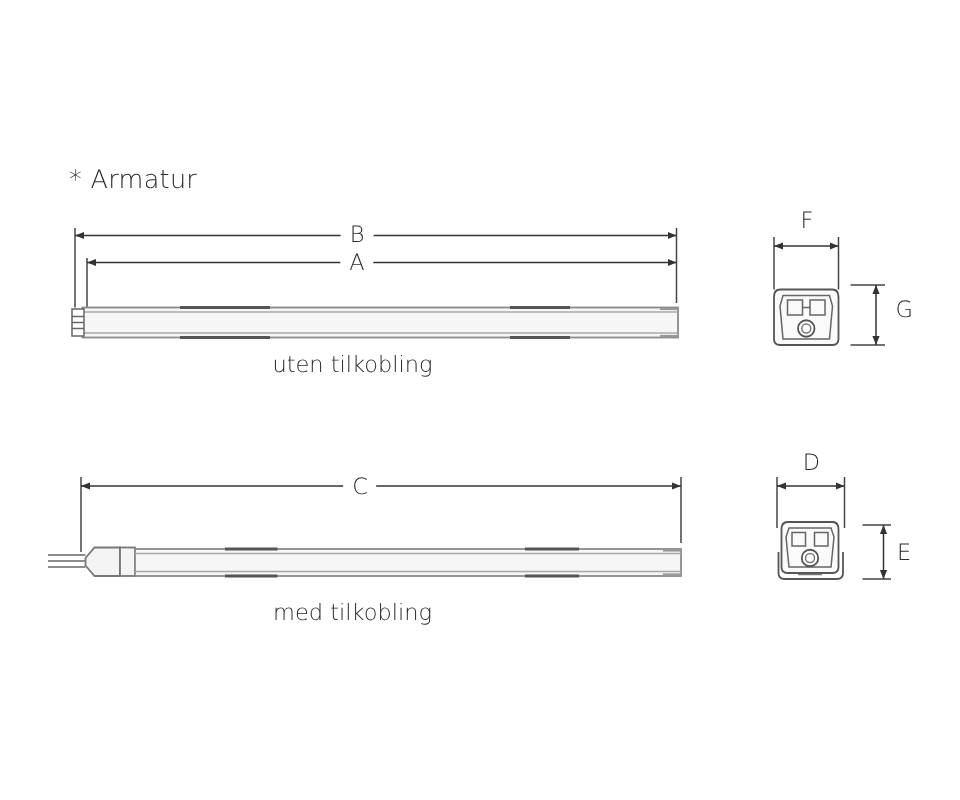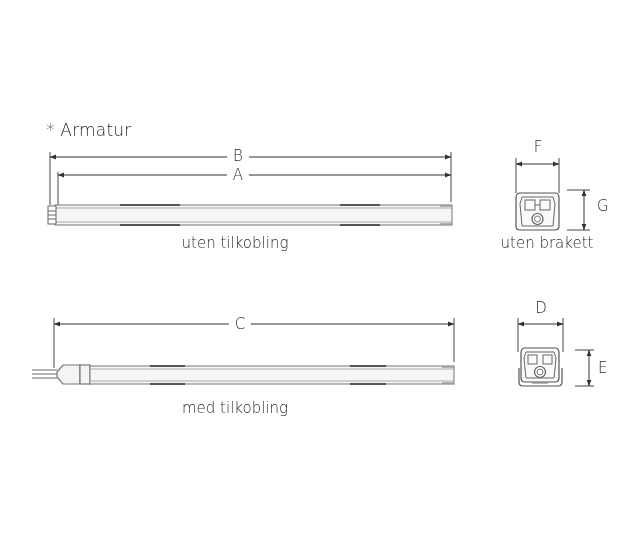--- a/index.html
+++ b/index.html
@@ -28,21 +28,20 @@
       font-weight: 300;
       color: #2b2b2b;
       white-space: nowrap;
       line-height: 1;
     }
     .title {
       left: 46px;
       top: 112px;
       font-size: 17px;
       letter-spacing: 0.2px;
-      margin-top: 10px;
     }
     .dimletter {
       font-size: 15px;
       background: #ffffff;
       padding: 0 6px;
       transform: translateX(-50%);
     }
     .caption {
       font-size: 15px;
       transform: translateX(-50%);
@@ -159,18 +158,17 @@
 
   <div class="lbl dimletter" style="left:238px; top:149px;">B</div>
   <div class="lbl dimletter" style="left:238px; top:168px;">A</div>
   <div class="lbl caption" style="left:235px; top:236px;">uten tilkobling</div>
 
   <div class="lbl dimletter" style="left:240px; top:317px;">C</div>
   <div class="lbl caption" style="left:235px; top:401px;">med tilkobling</div>
 
   <div class="lbl dimletter" style="left:538px; top:140px; background:transparent;">F</div>
   <div class="lbl" style="left:597px; top:199px; font-size:15px;">G</div>
-  <div class="lbl caption" style="left:547px; top:236px;">uten brakett</div>
 
   <div class="lbl dimletter" style="left:541px; top:301px; background:transparent;">D</div>
   <div class="lbl" style="left:598px; top:361px; font-size:15px;">E</div>
 
 </div>
 
 </body></html>

